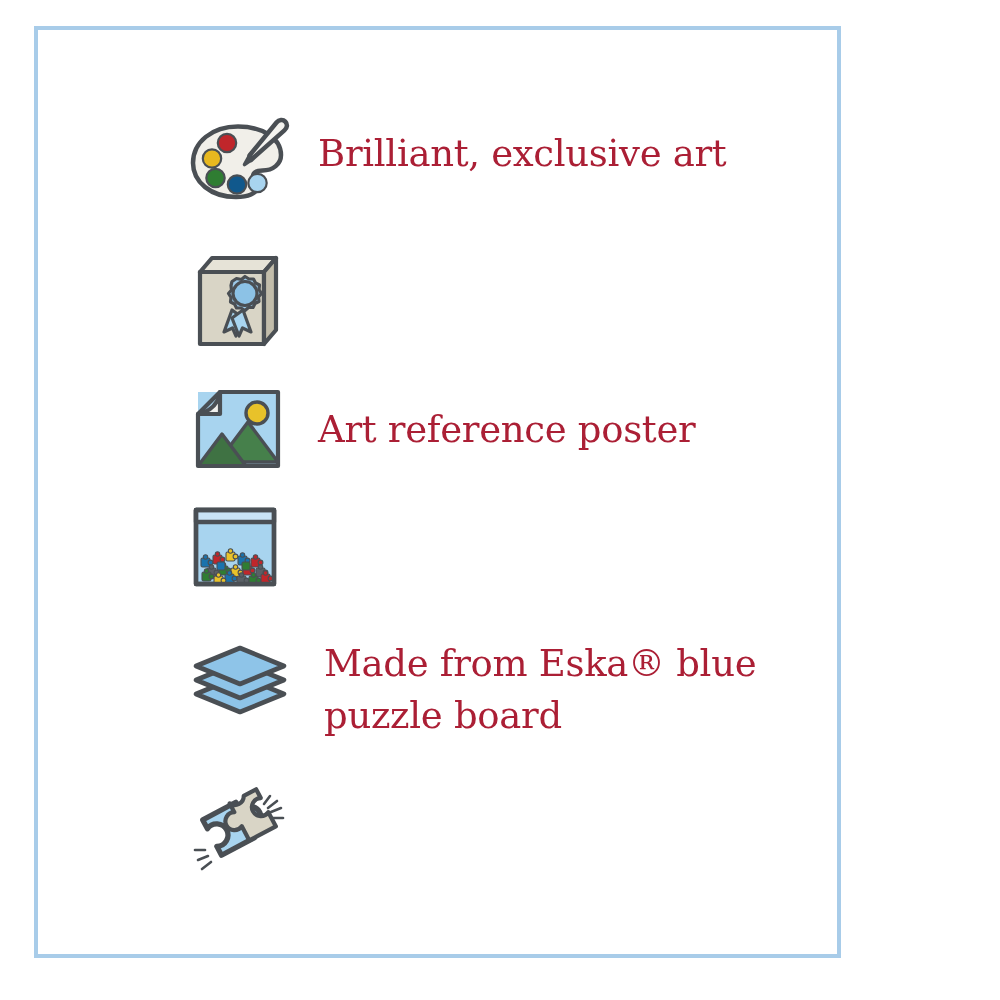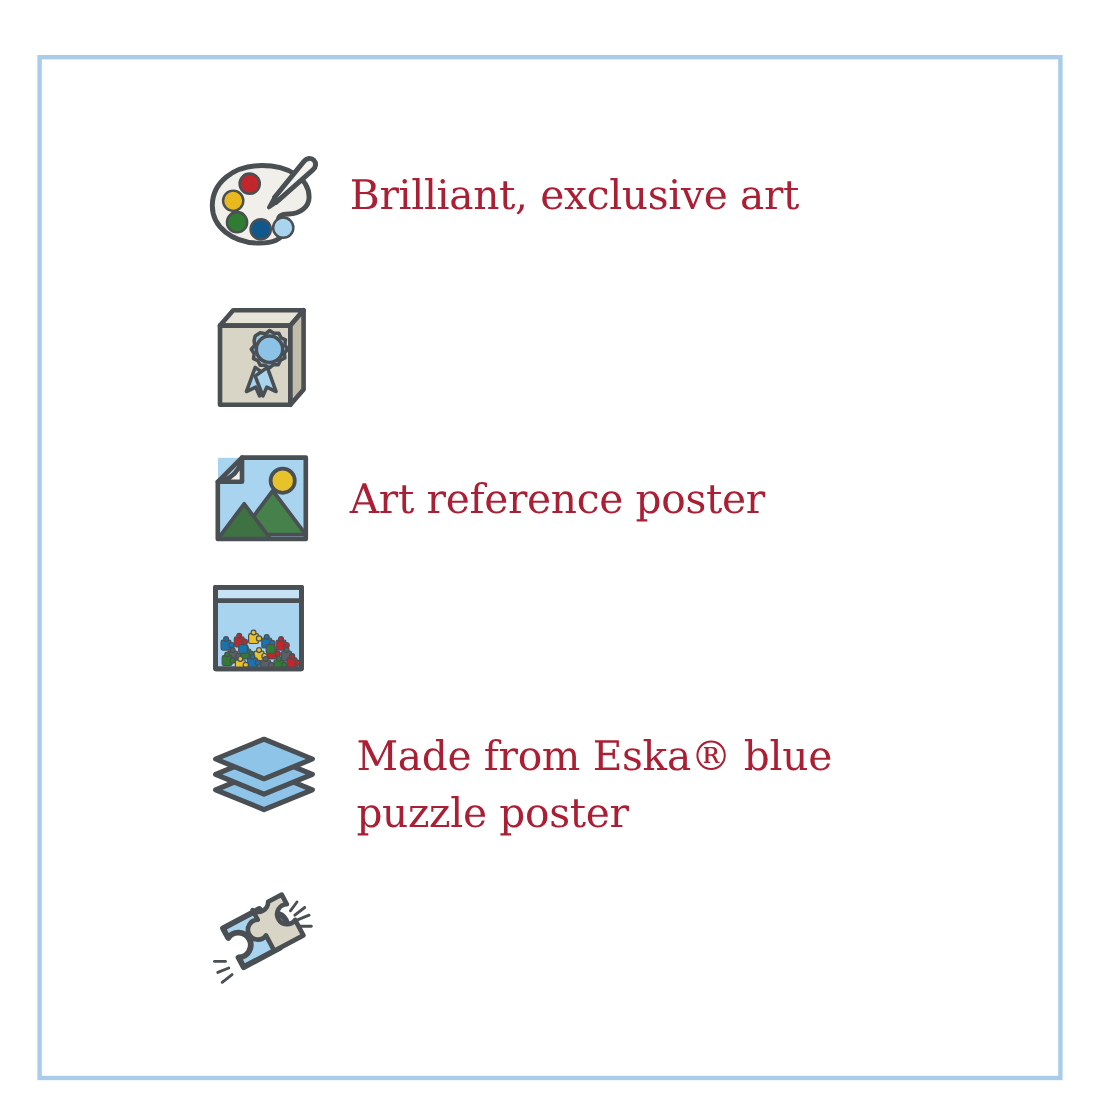--- a/index.html
+++ b/index.html
@@ -16,22 +16,22 @@
   #page {
     position: relative;
     width: 1000px;
     height: 1000px;
     background: #ffffff;
     box-sizing: border-box;
   }
   #frame {
     position: absolute;
     left: 34px;
-    top: 50px;
-    width: 932px;
+    top: 26px;
+    width: 807px;
     height: 932px;
     border: 4px solid #a8cce9;
     box-sizing: border-box;
     background: #ffffff;
   }
   #feature-list {
     position: absolute;
     left: 0;
     top: 0;
     width: 100%;
@@ -259,21 +259,21 @@
         <span class="feature-icon">
           <svg width="108" height="92" viewBox="0 0 108 92" xmlns="http://www.w3.org/2000/svg">
             <g stroke="#4a4f54" stroke-width="4.6" stroke-linejoin="round" fill="#8ec4e8">
               <polygon points="54,48 98,66 54,84 10,66"></polygon>
               <polygon points="54,34 98,52 54,70 10,52"></polygon>
               <polygon points="54,20 98,38 54,56 10,38"></polygon>
             </g>
           </svg>
         </span>
         <span class="feature-text">Made from Eska® blue
-puzzle poster</span>
+puzzle board</span>
       </div>
 
       <div class="feature-row" id="row-5">
         <span class="feature-icon">
           <svg width="118" height="120" viewBox="0 0 118 120" xmlns="http://www.w3.org/2000/svg">
             <g transform="rotate(-28 59 60)">
               <g stroke="#4a4f54" stroke-width="4.2" stroke-linejoin="round" stroke-linecap="round">
                 <path d="M22 20 L52 20 L52 28 A9 9 0 1 1 52 44 L52 52 L22 52 L22 44 A9 9 0 1 0 22 28 Z" fill="#a8d4ef" transform="translate(6,10) scale(1.25)"></path>
                 <path d="M65 33 L65 43 A9 9 0 1 0 65 59 L65 75 L95 75 L95 59 A9 9 0 1 1 95 43 L95 33 L81 33 A9 9 0 0 1 65 33 Z" fill="#d9d5c6"></path>
               </g>

